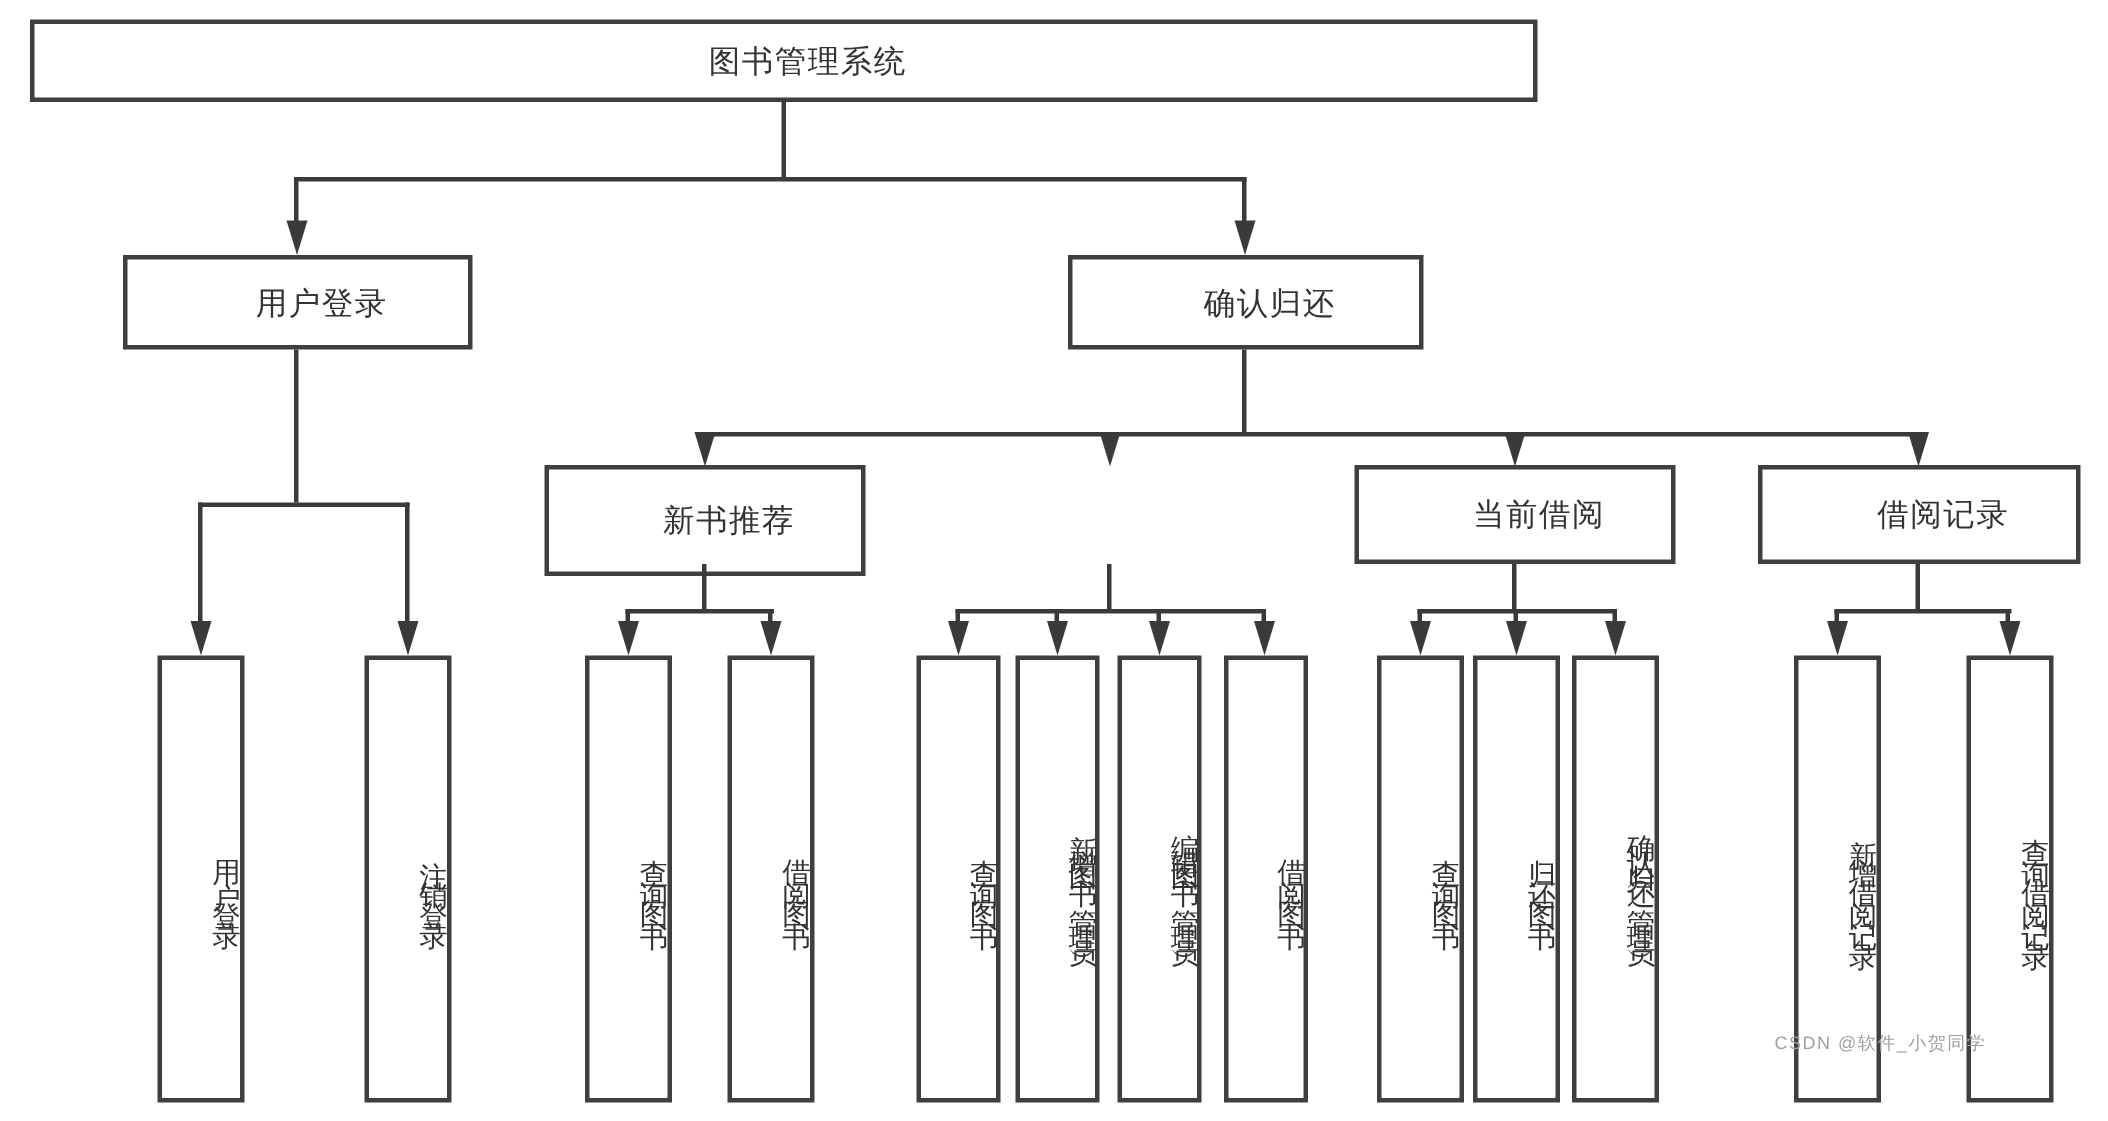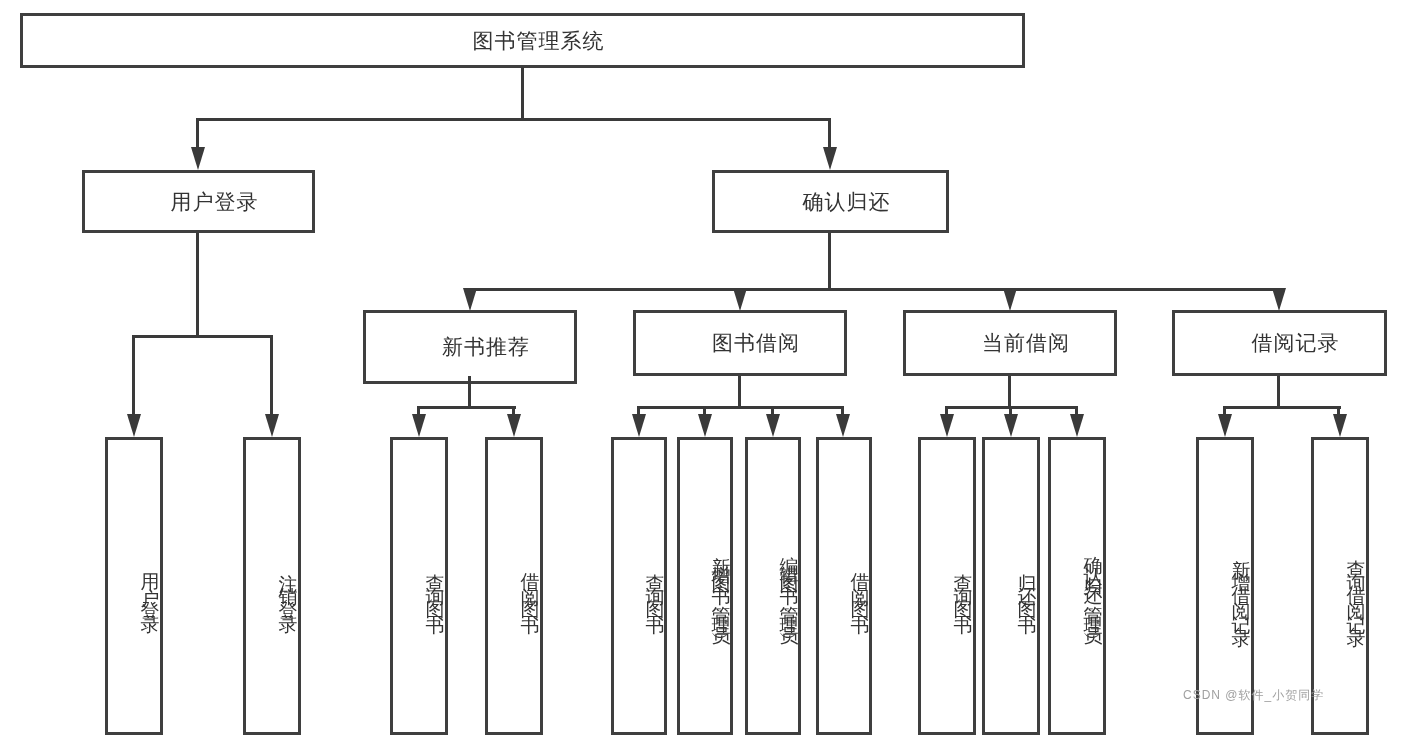--- a/index.html
+++ b/index.html
@@ -79,21 +79,20 @@
   <div class="arr" style="left:265px;top:414px"></div>
 
   <div class="vl" style="left:828px;top:233px;height:57px"></div>
   <div class="hl" style="left:468px;top:288px;width:812px"></div>
   <div class="arr" style="left:463px;top:288px"></div>
   <div class="arr" style="left:733px;top:288px"></div>
   <div class="arr" style="left:1003px;top:288px"></div>
   <div class="arr" style="left:1272px;top:288px"></div>
 
   <div class="node h-node" style="left:363px;top:310px;width:214px;height:74px">新书推荐</div>
-  <div class="node h-node" style="left:633px;top:310px;width:214px;height:66px">图书借阅</div>
   <div class="node h-node" style="left:1172px;top:310px;width:215px;height:66px">借阅记录</div>
   <div class="node h-node" style="left:903px;top:310px;width:214px;height:66px">当前借阅</div>
 
   <div class="vl" style="left:468px;top:376px;height:32px"></div>
   <div class="hl" style="left:417px;top:406px;width:99px"></div>
   <div class="vl" style="left:417px;top:406px;height:12px"></div>
   <div class="vl" style="left:512px;top:406px;height:12px"></div>
   <div class="arr" style="left:412px;top:414px"></div>
   <div class="arr" style="left:507px;top:414px"></div>
 

